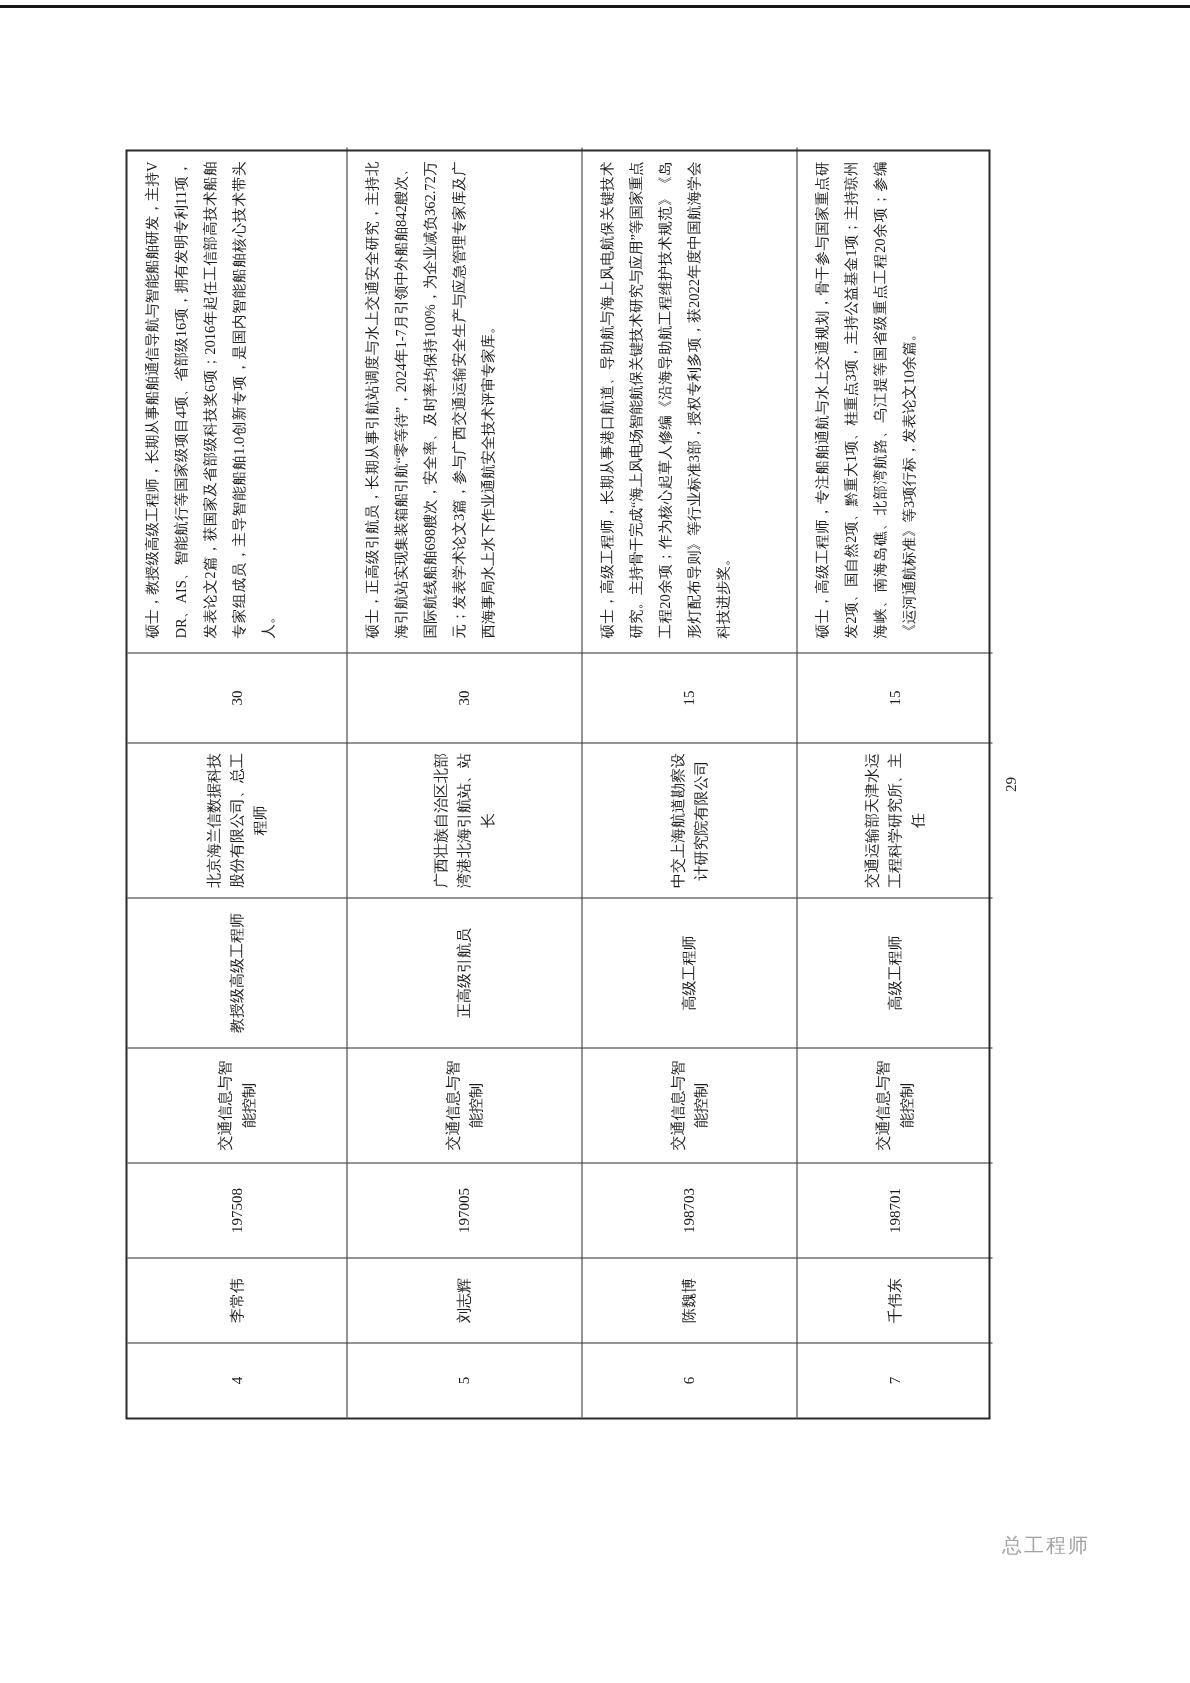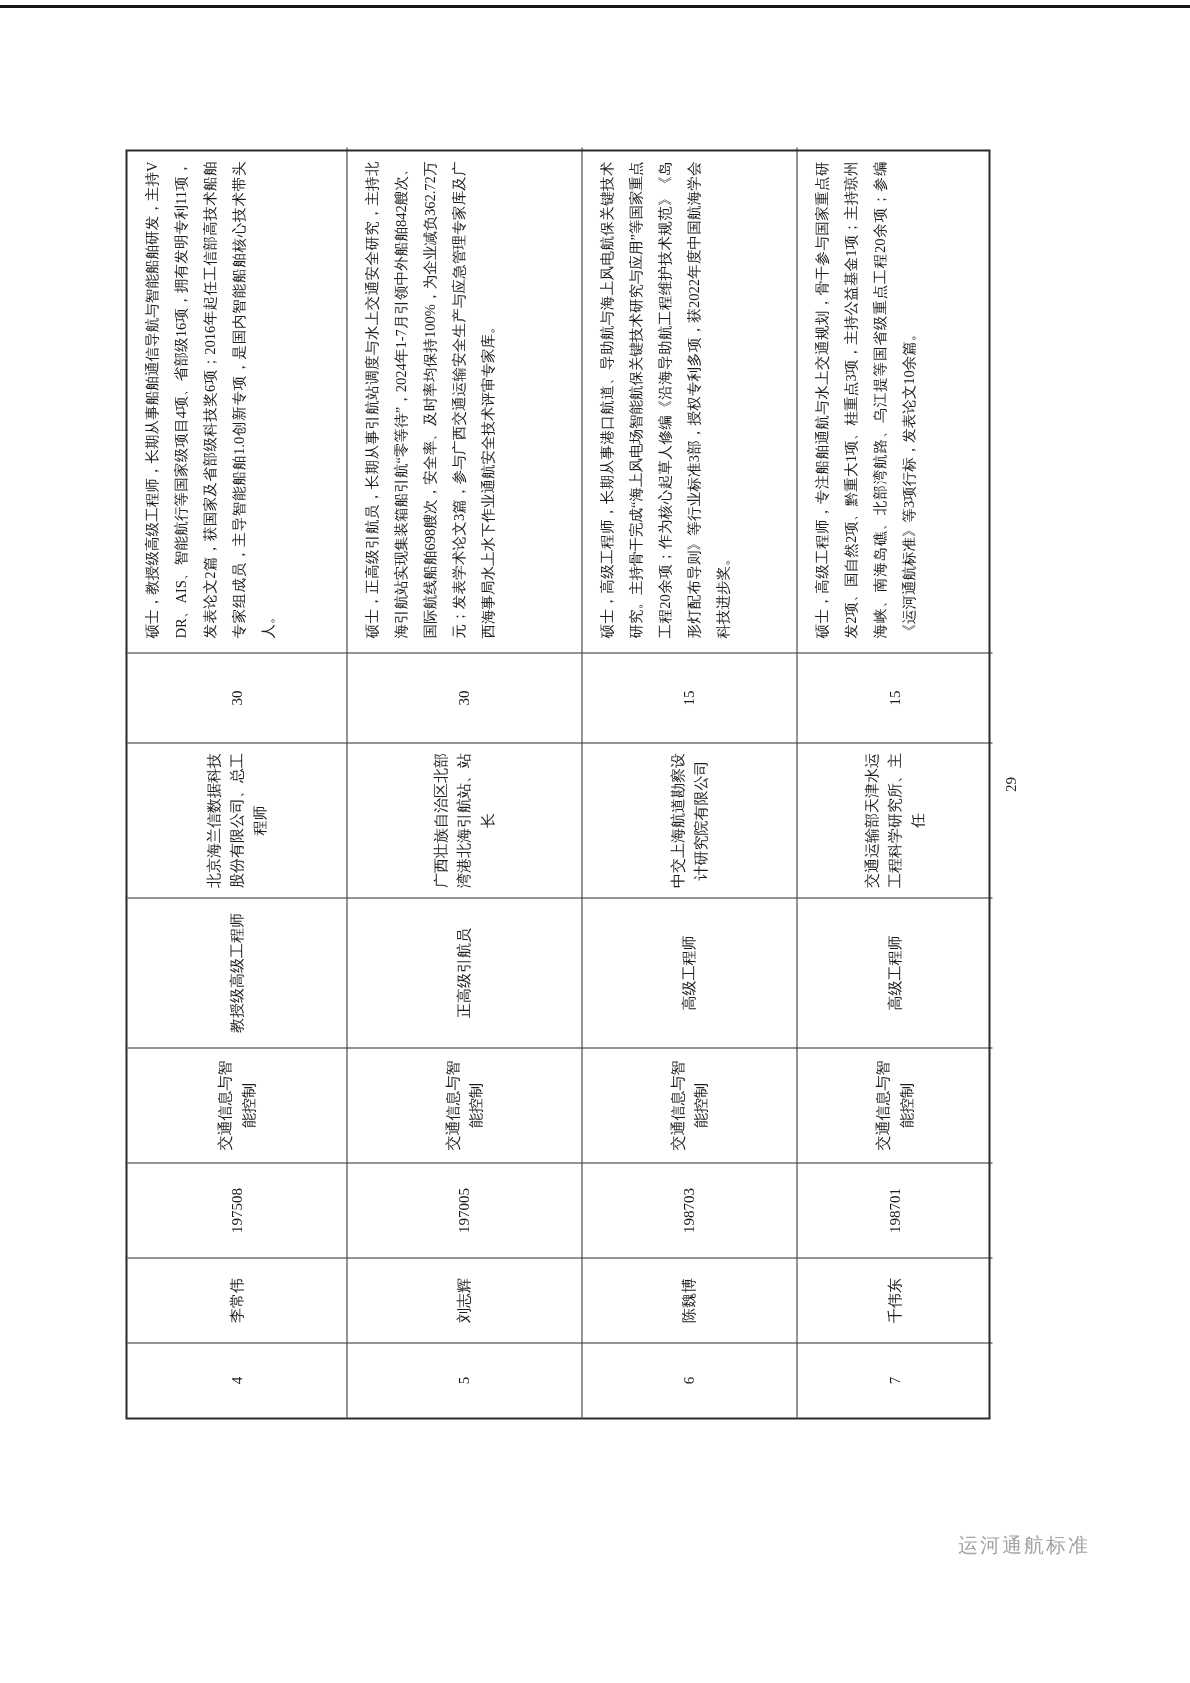--- a/index.html
+++ b/index.html
@@ -133,15 +133,15 @@
       <div class="cell c-title rl">高级工程师</div>
       <div class="cell c-org rl">交通运输部天津水运工程科学研究所、主任</div>
       <div class="cell c-num rl">15</div>
       <div class="cell c-achv rl">硕士，高级工程师，专注船舶通航与水上交通规划，骨干参与国家重点研发2项、国自然2项、黔重大1项、桂重点3项，主持公益基金1项；主持琼州海峡、南海岛礁、北部湾航路、乌江提等国省级重点工程20余项；参编《运河通航标准》等3项行标，发表论文10余篇。</div>
 
     </div>
 
     <div class="pageno">29</div>
   </div>
 
-  <div class="watermark">运河通航标准</div>
+  <div class="watermark">总工程师</div>
 
 </div>
 
 </body></html>

